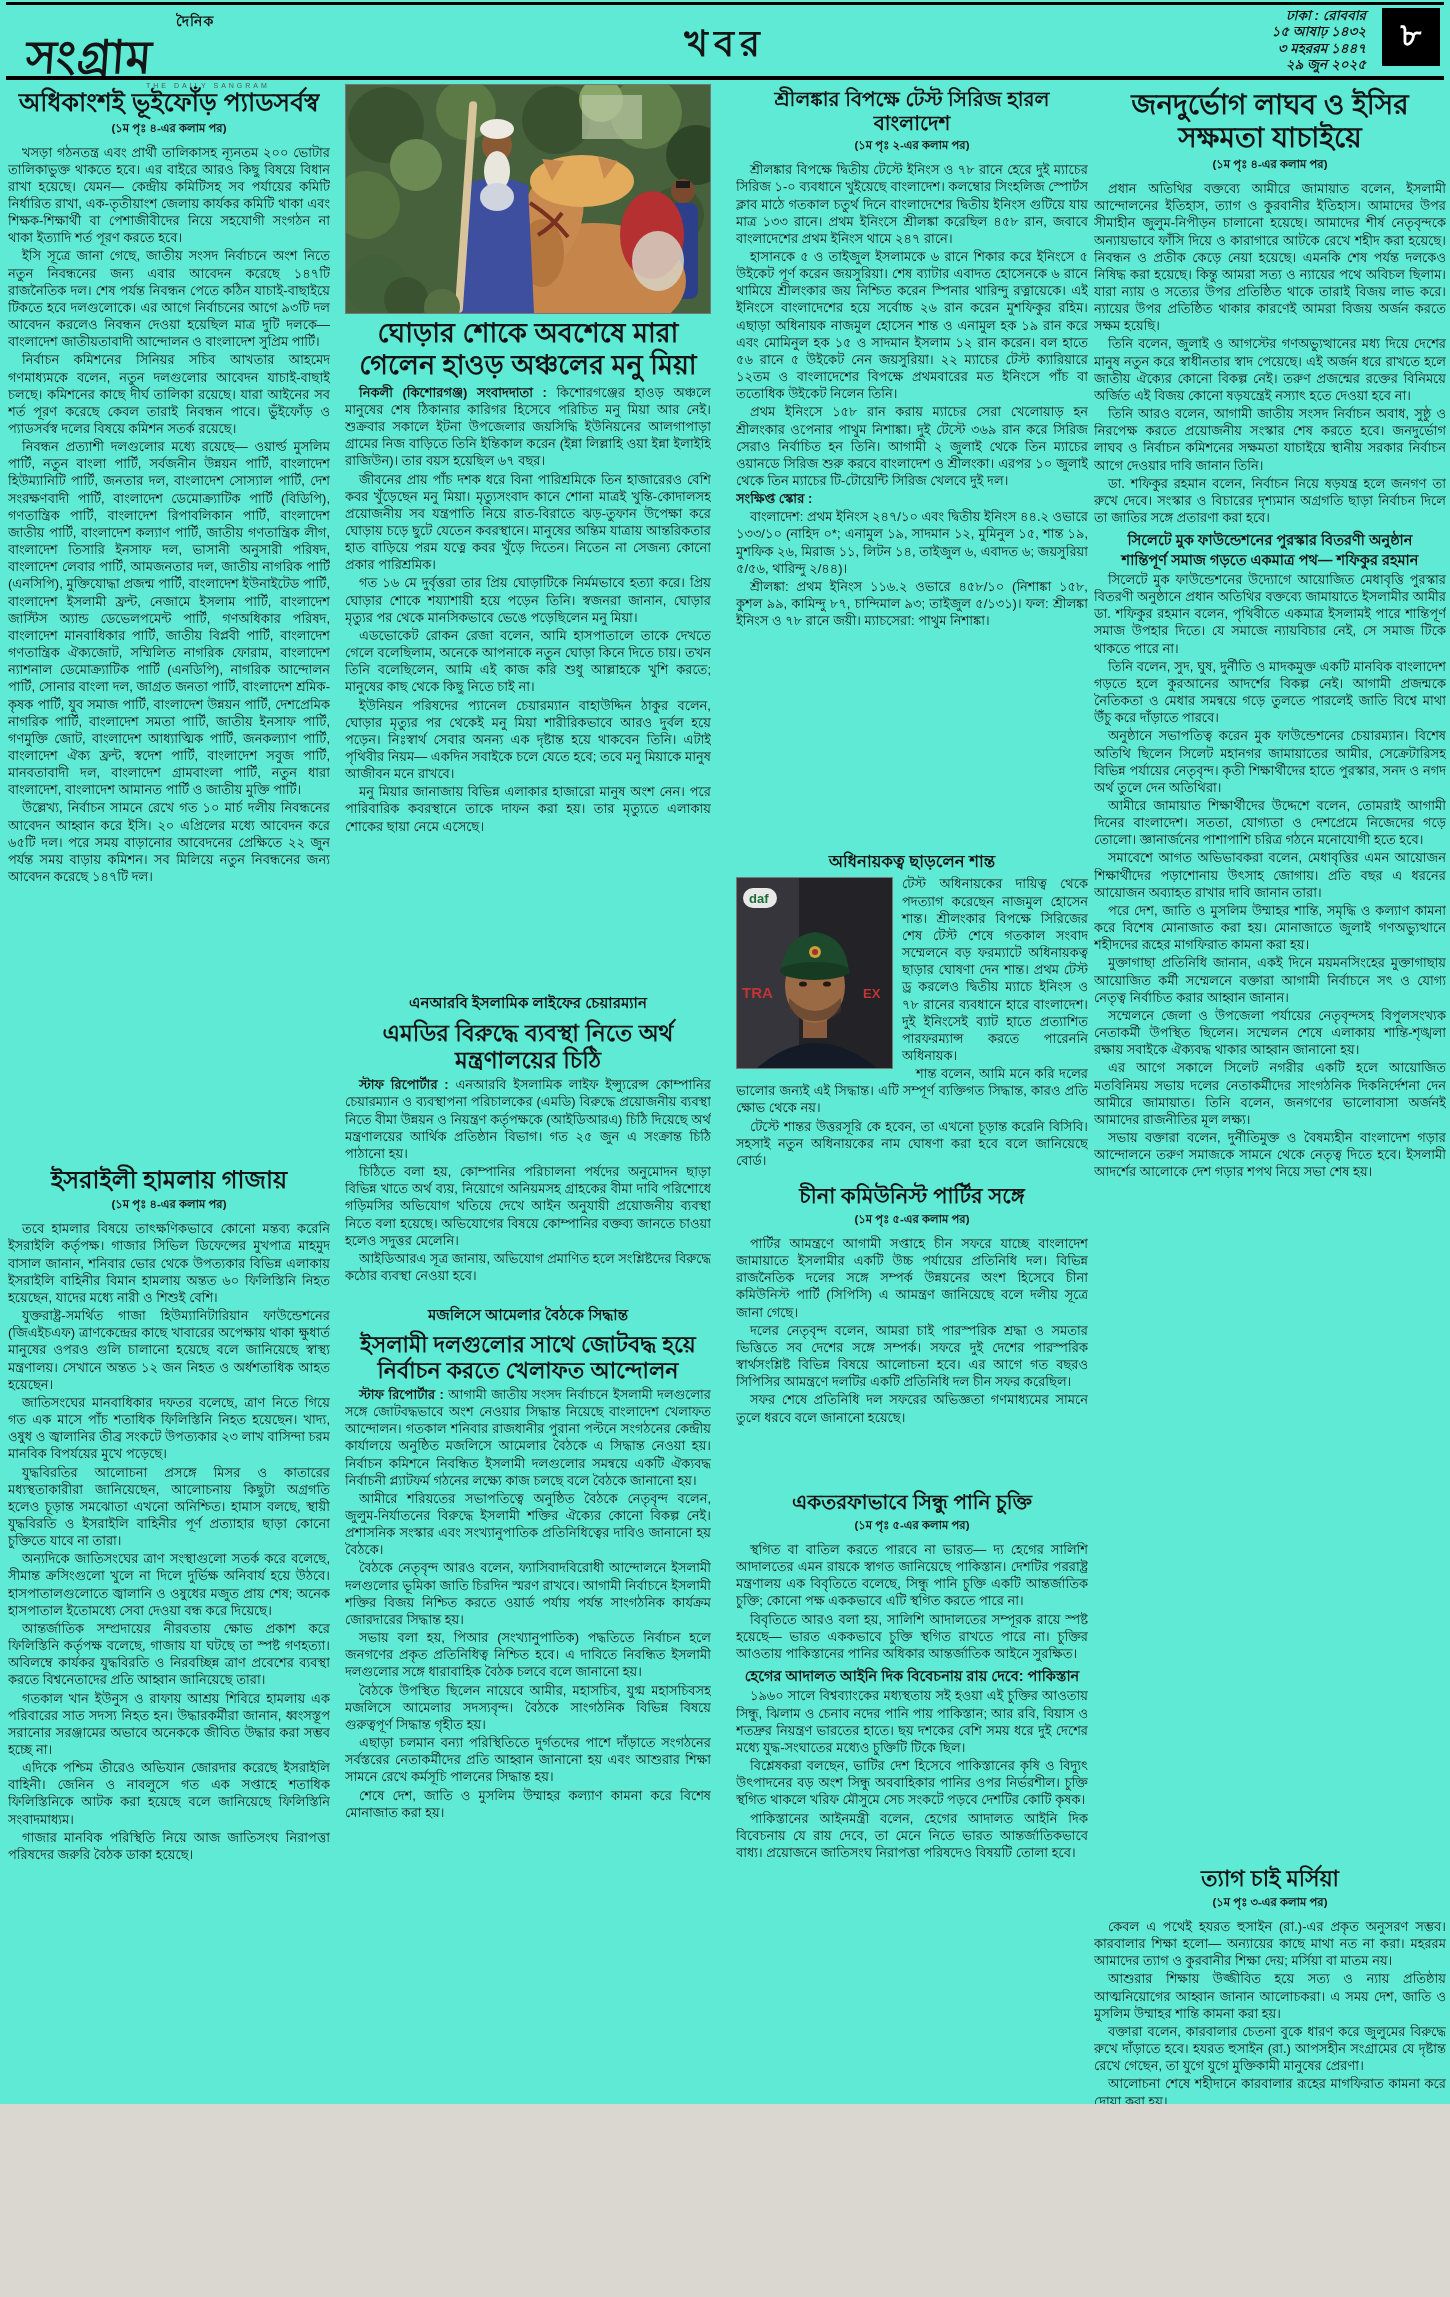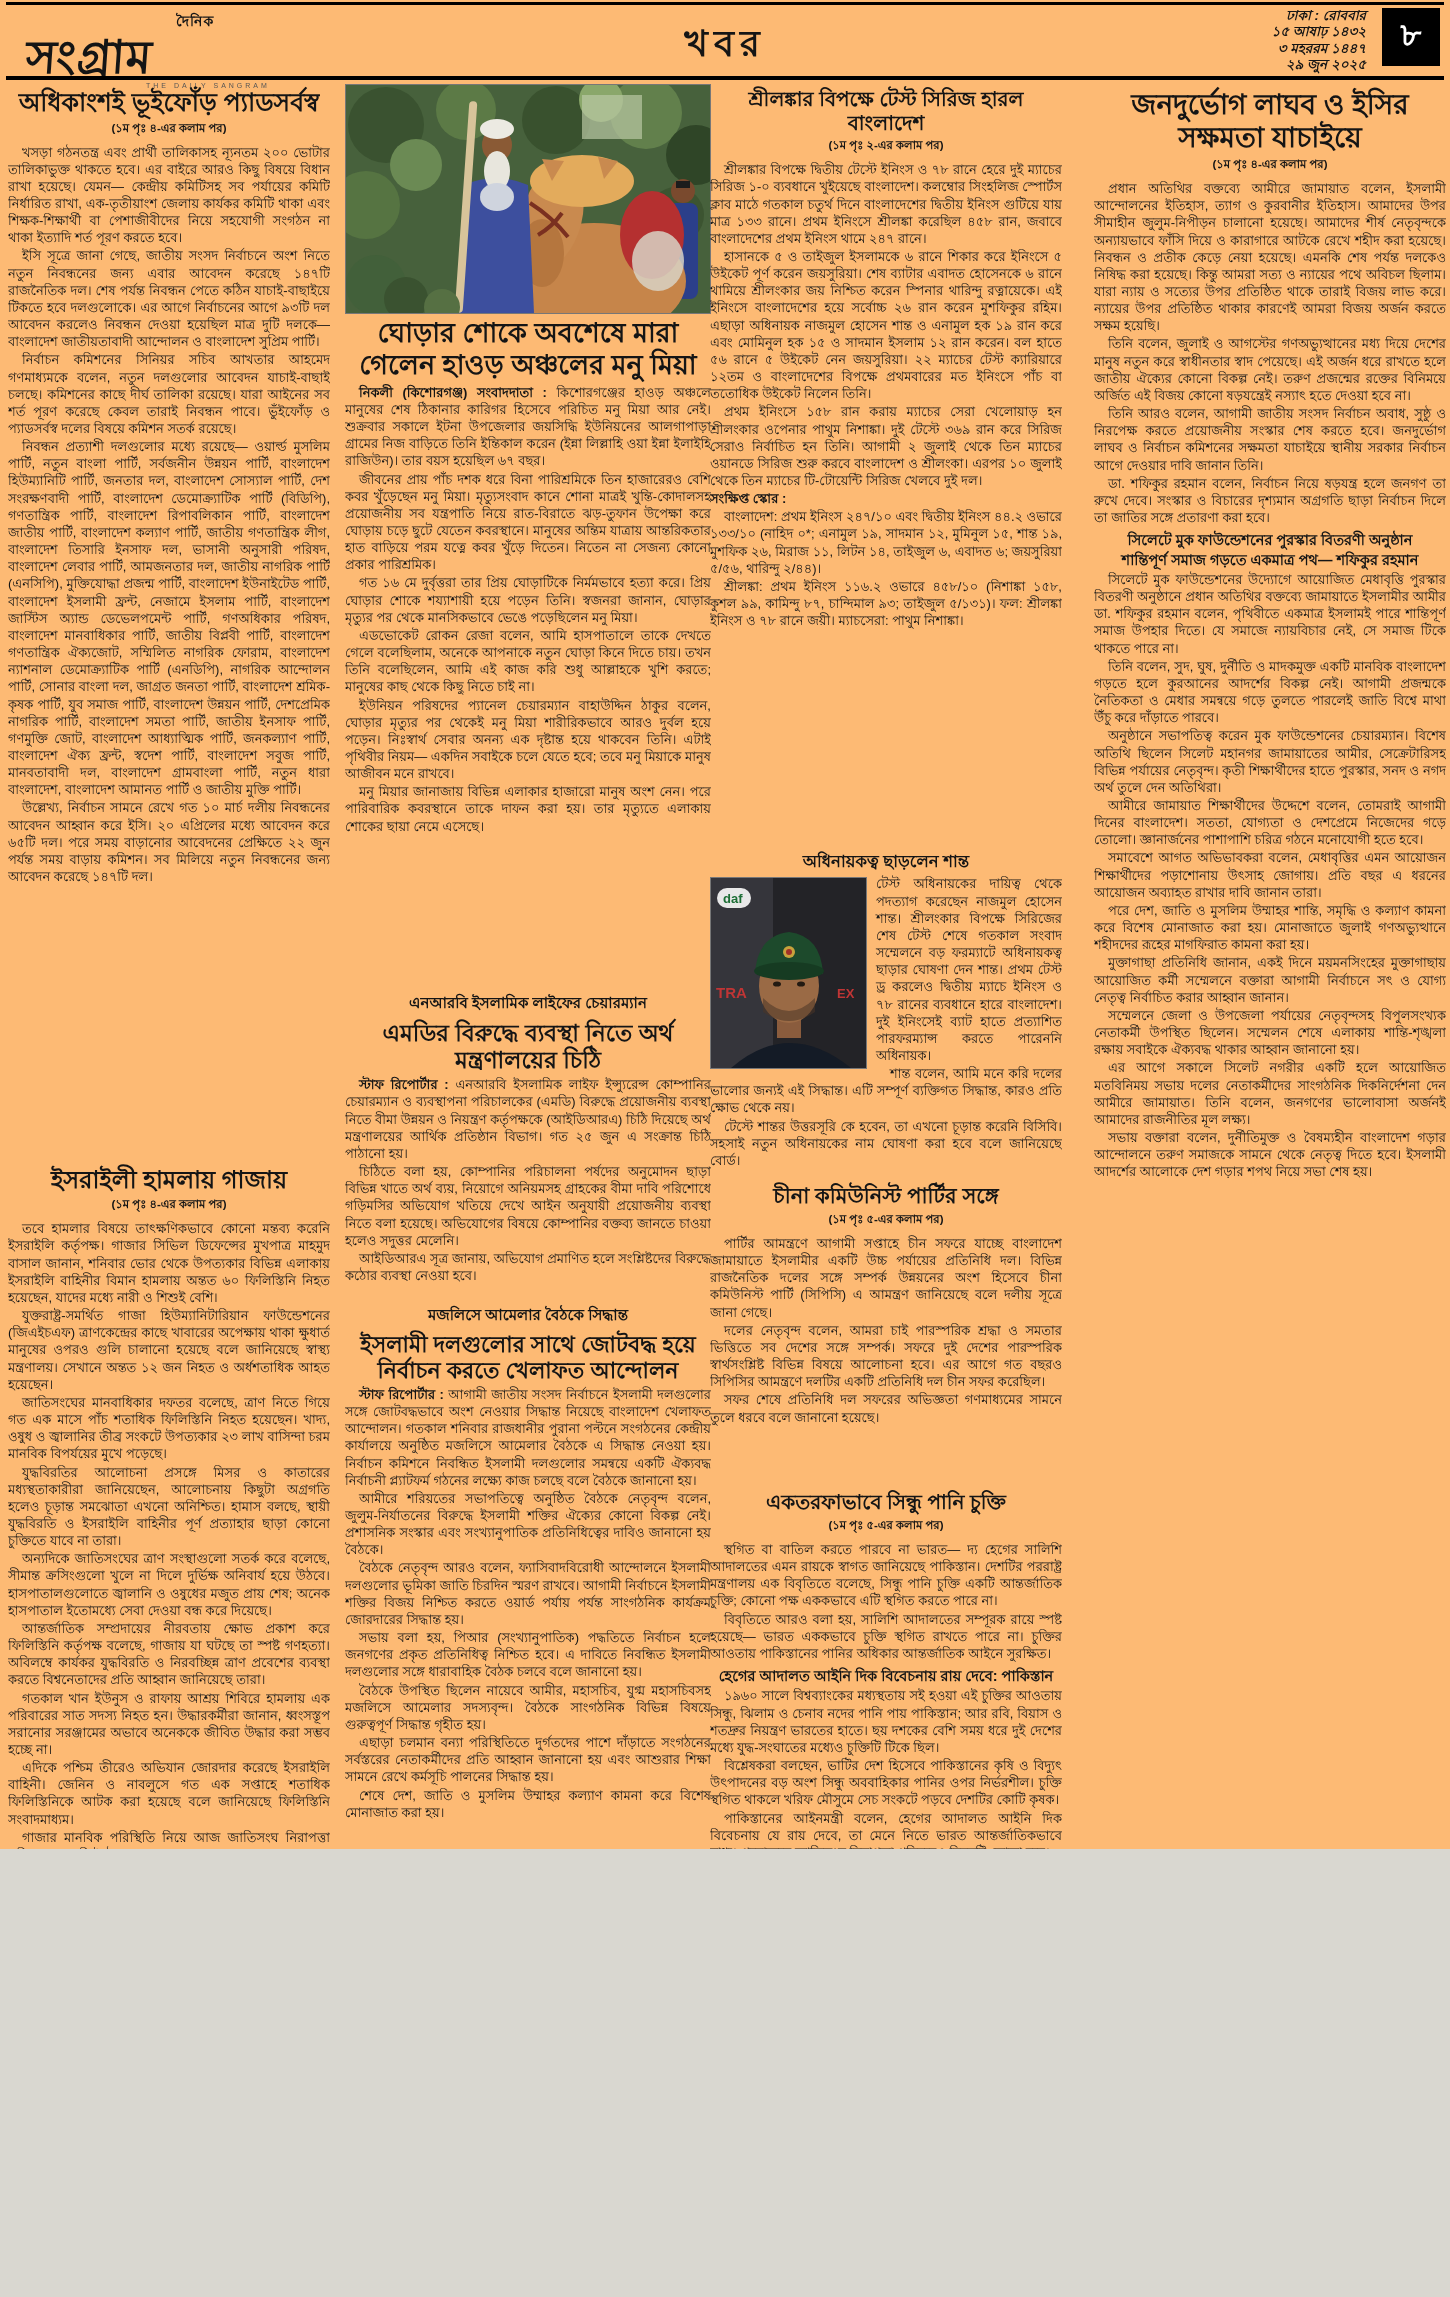--- a/index.html
+++ b/index.html
@@ -1,32 +1,32 @@
 <!DOCTYPE html>
 <html><head>
 <meta charset="utf-8">
 <style>
   html,body{margin:0;padding:0;background:#d9d7d0;}
-  #page{position:relative;width:1450px;height:1849px;background:#fdba74;color:#151515;
+  #page{position:relative;width:1450px;height:2104px;background:#5eead4;color:#151515;
         font-family:"Liberation Sans","DejaVu Sans",sans-serif;overflow:hidden;margin:0 auto;}
   .rule{position:absolute;background:#000;}
   
   #masthead{position:absolute;left:26px;top:10px;width:320px;}
   #masthead .top-label{font-size:14px;font-weight:bold;margin-left:150px;letter-spacing:1px;}
   #masthead .name{font-size:46px;font-weight:bold;line-height:1;transform:skewX(-4deg);letter-spacing:1px;}
   #masthead .tagline{font-size:7px;letter-spacing:3px;color:#555;margin-left:120px;margin-top:2px;}
   #section-title{position:absolute;left:0;right:0;top:16px;text-align:center;font-size:36px;font-weight:bold;letter-spacing:6px;}
   #dateblock{position:absolute;right:84px;top:8px;text-align:right;font-size:13.5px;font-weight:bold;line-height:1.22;font-style:italic;}
   #pagenum{position:absolute;right:10px;top:8px;width:58px;height:58px;background:#000;color:#fff;
            display:flex;align-items:center;justify-content:center;font-size:32px;font-weight:bold;}
   
   .band{position:absolute;top:84px;height:2207px;display:flex;flex-direction:column;}
   #band1{left:8px;width:322px;justify-content:center;}
   #band2{left:345px;width:366px;}
-  #band3{left:710px;width:352px;gap:12px;}
+  #band3{left:736px;width:352px;gap:12px;}
   #band4{left:1094px;width:352px;}
   .article{overflow:hidden;}
   .hl{font-weight:bold;text-align:center;line-height:1.18;margin:4px 2px 2px;}
   .kicker{font-weight:bold;text-align:center;font-size:15px;margin:2px 0 0;}
   .cont{font-weight:bold;text-align:center;font-size:11.5px;margin:2px 0 5px;}
   .body-p{font-size:13px;line-height:1.32;text-align:justify;margin:0 0 1px;text-indent:14px;}
   .body-p.nofirst{text-indent:0;}
   .dateline{font-weight:bold;}
   .subhead{font-weight:bold;text-align:center;font-size:16.5px;margin:8px 0 4px;line-height:1.2;}
   .subhead.small{font-size:14.5px;margin:6px 0 2px;}

